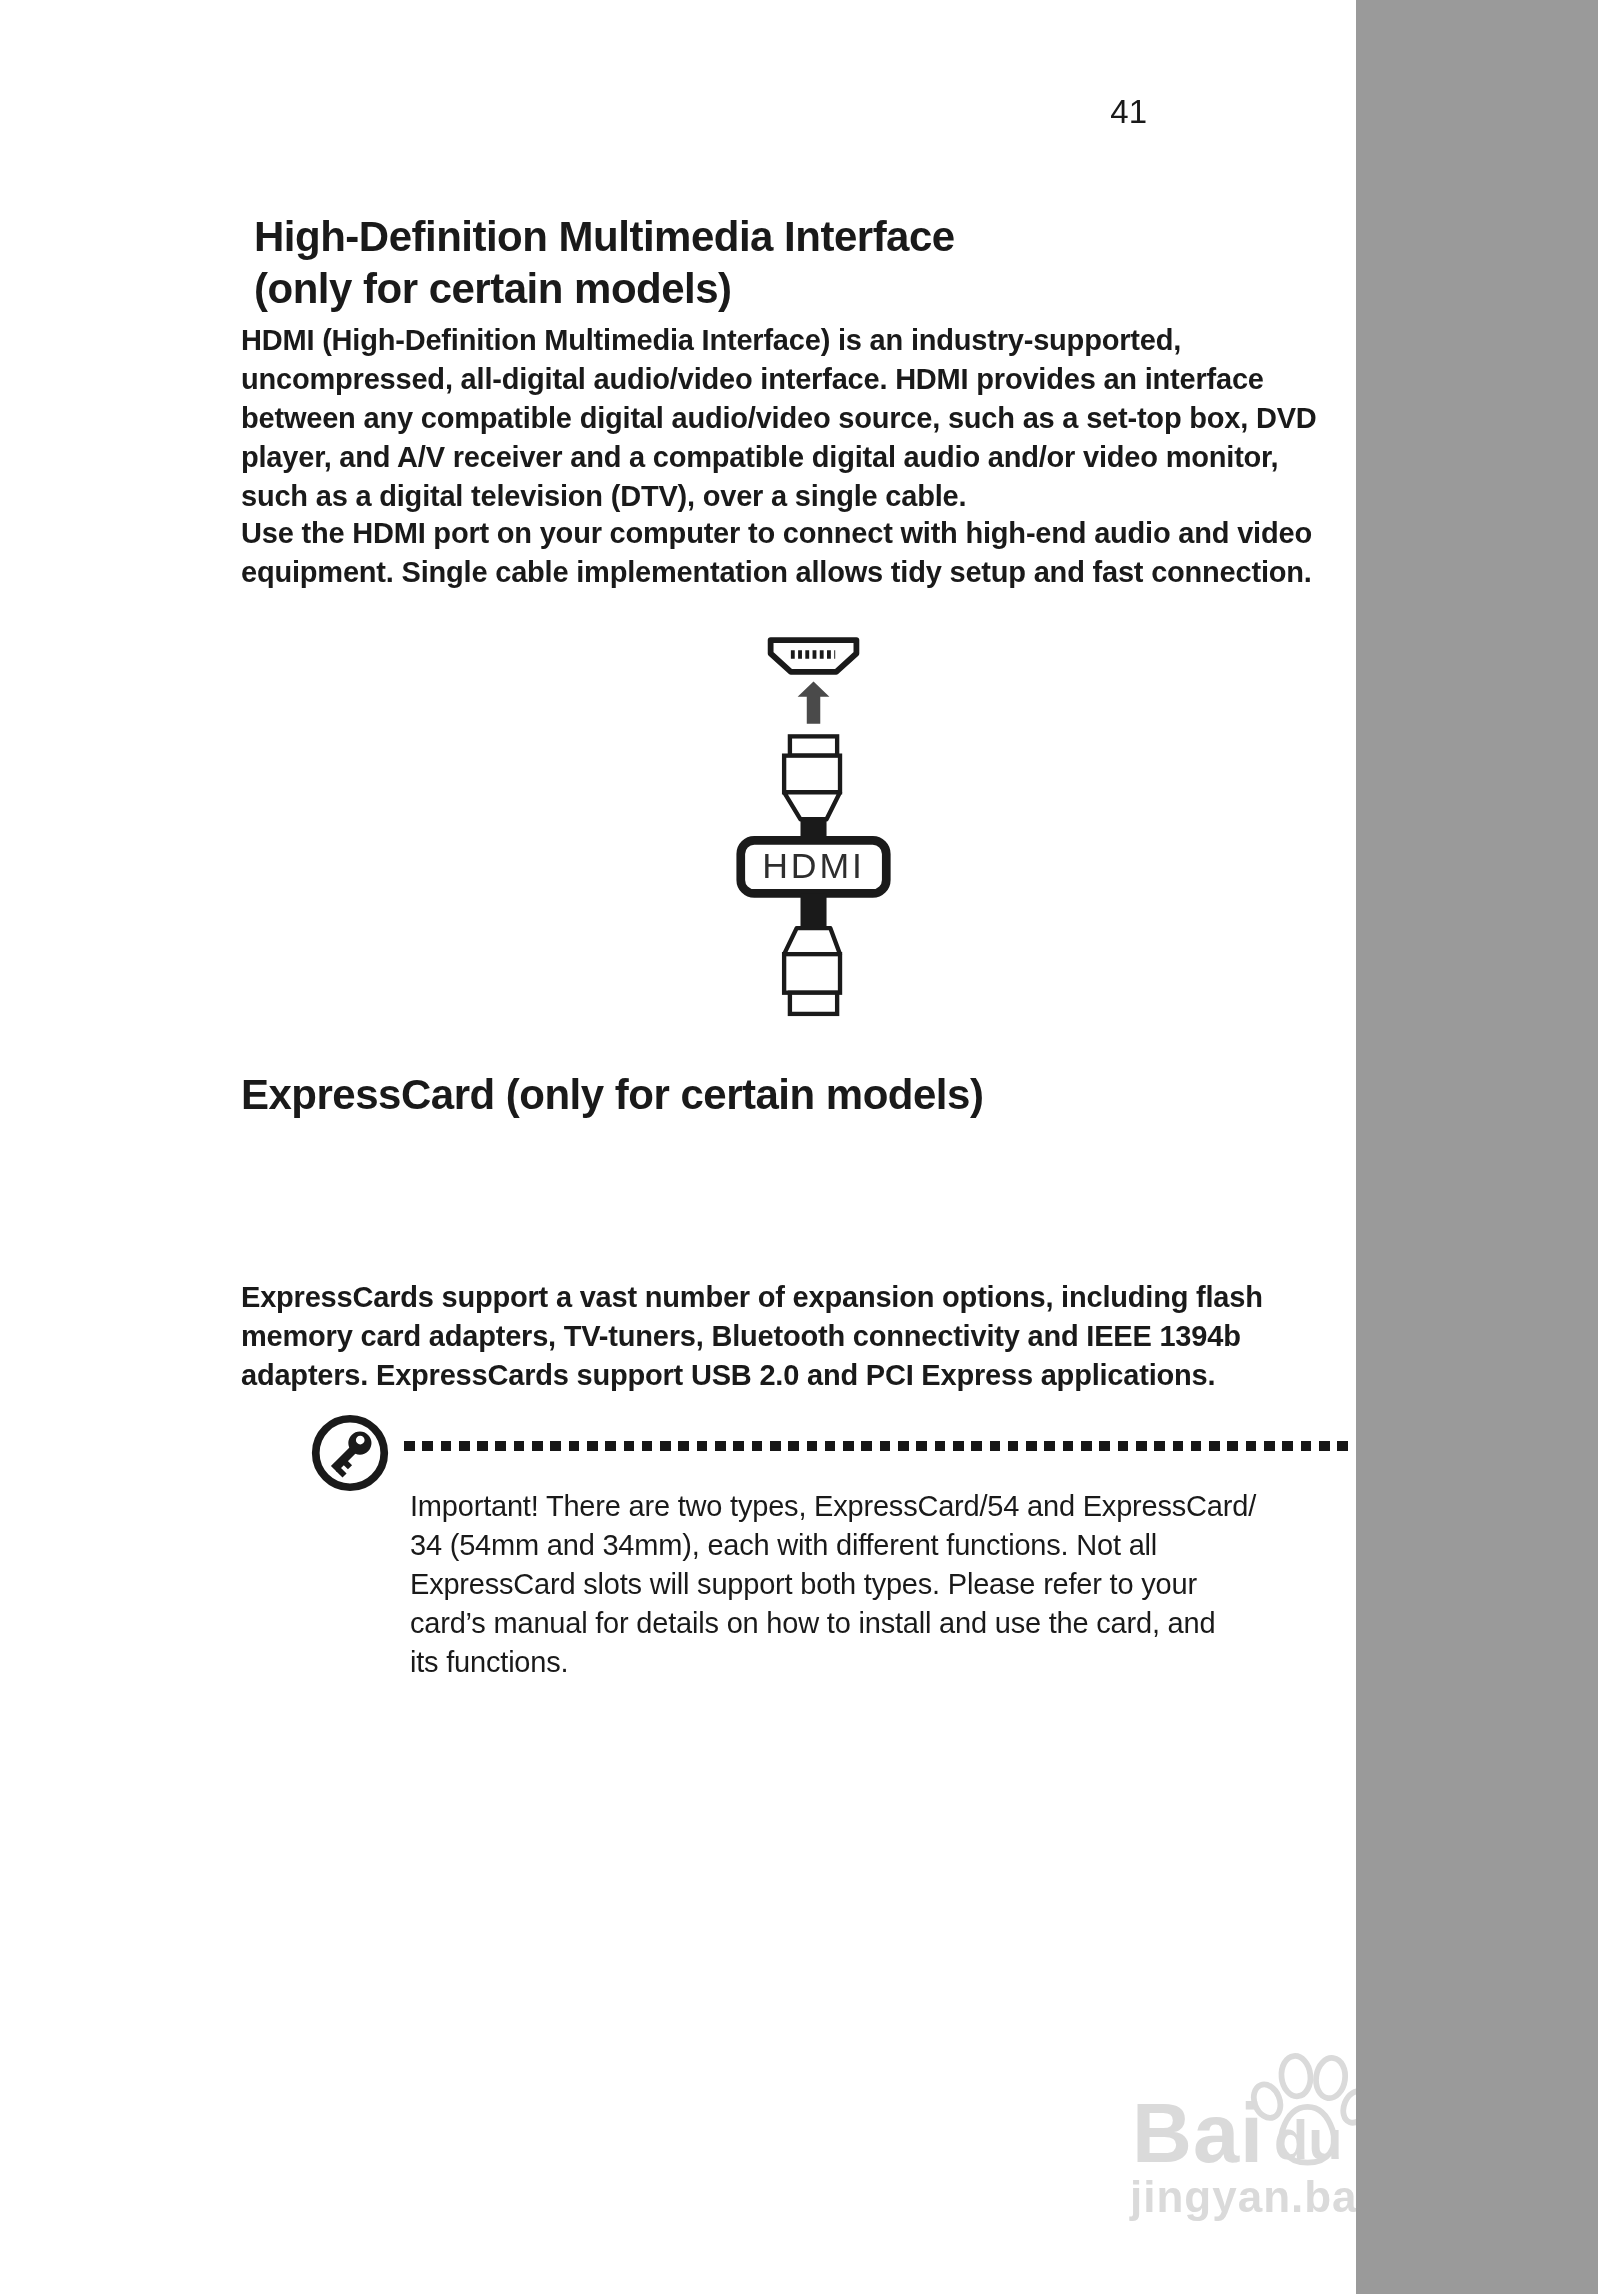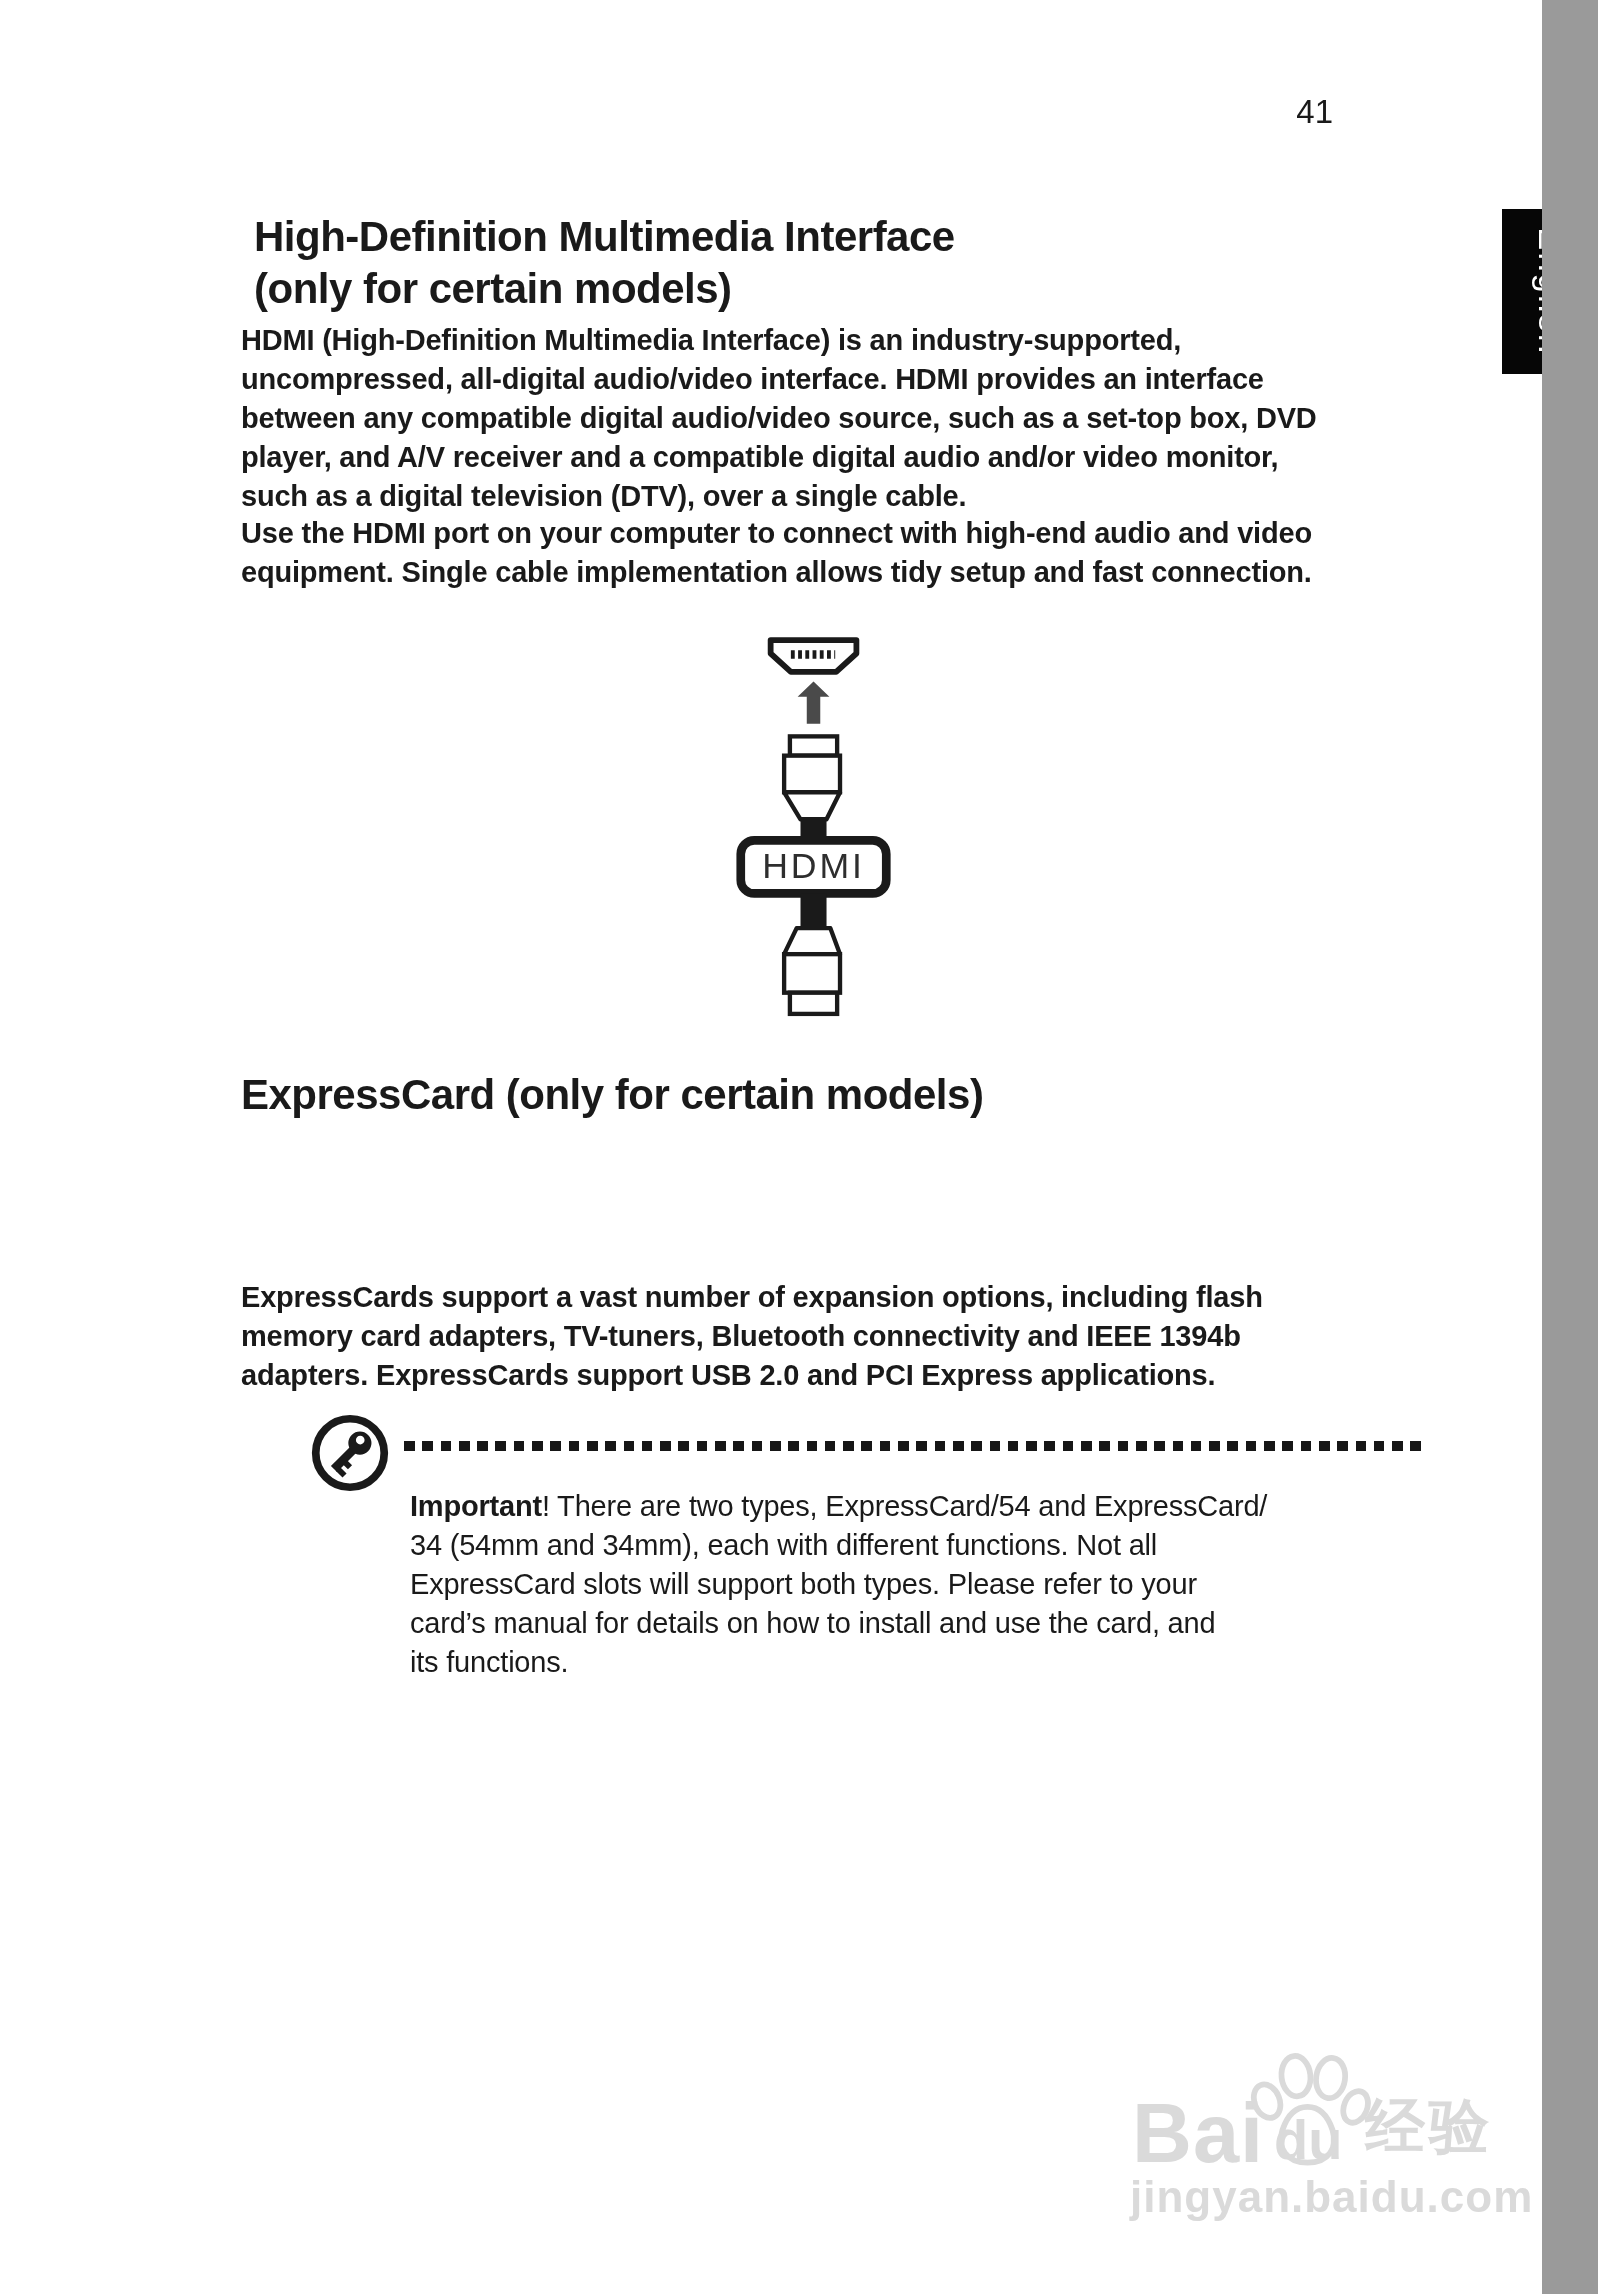--- a/index.html
+++ b/index.html
@@ -1,18 +1,18 @@
 <!DOCTYPE html>
 <html><head>
 <meta charset="utf-8">
 <style>
   html,body{margin:0;padding:0;background:#9a9a9a;}
   .page{
     position:relative;
-    width:1542px;height:2294px;
+    width:1356px;height:2294px;
     background:#ffffff;
     overflow:hidden;
     font-family:"Liberation Sans","DejaVu Sans",sans-serif;
     color:#1a1a1a;
   }
   .abs{position:absolute;}
   .page-number{
     top:93px;right:209px;
     font-size:33px;line-height:37px;
     text-align:right;
@@ -55,21 +55,21 @@
   .dotted-line{
     top:1441px;left:404px;width:1025px;height:9.7px;
     background:repeating-linear-gradient(90deg,#161616 0 10.6px,transparent 10.6px 18.3px);
   }
   .note-text{
     top:1487px;left:410px;width:985px;
     font-size:29px;line-height:39px;
     letter-spacing:-0.2px;
     white-space:pre-line;
   }
-  .note-text .bold{font-weight:700;}
+  .note-text .bold{font-weight:400;}
   
   .wm{color:#dadada;font-weight:700;}
   .wm-bai{top:2086px;left:1132px;font-size:83px;letter-spacing:1px;}
   .wm-paw{top:2051px;left:1244px;width:127px;height:133px;}
   .wm-du{top:2107px;left:1274px;font-size:56px;}
   .wm-cn{top:2087px;left:1365px;font-size:60px;letter-spacing:3.9px;font-family:"DejaVu Sans",sans-serif;}
   .wm-url{top:2172px;left:1130px;font-size:44px;letter-spacing:1px;}
 </style>
 </head>
 <body>

